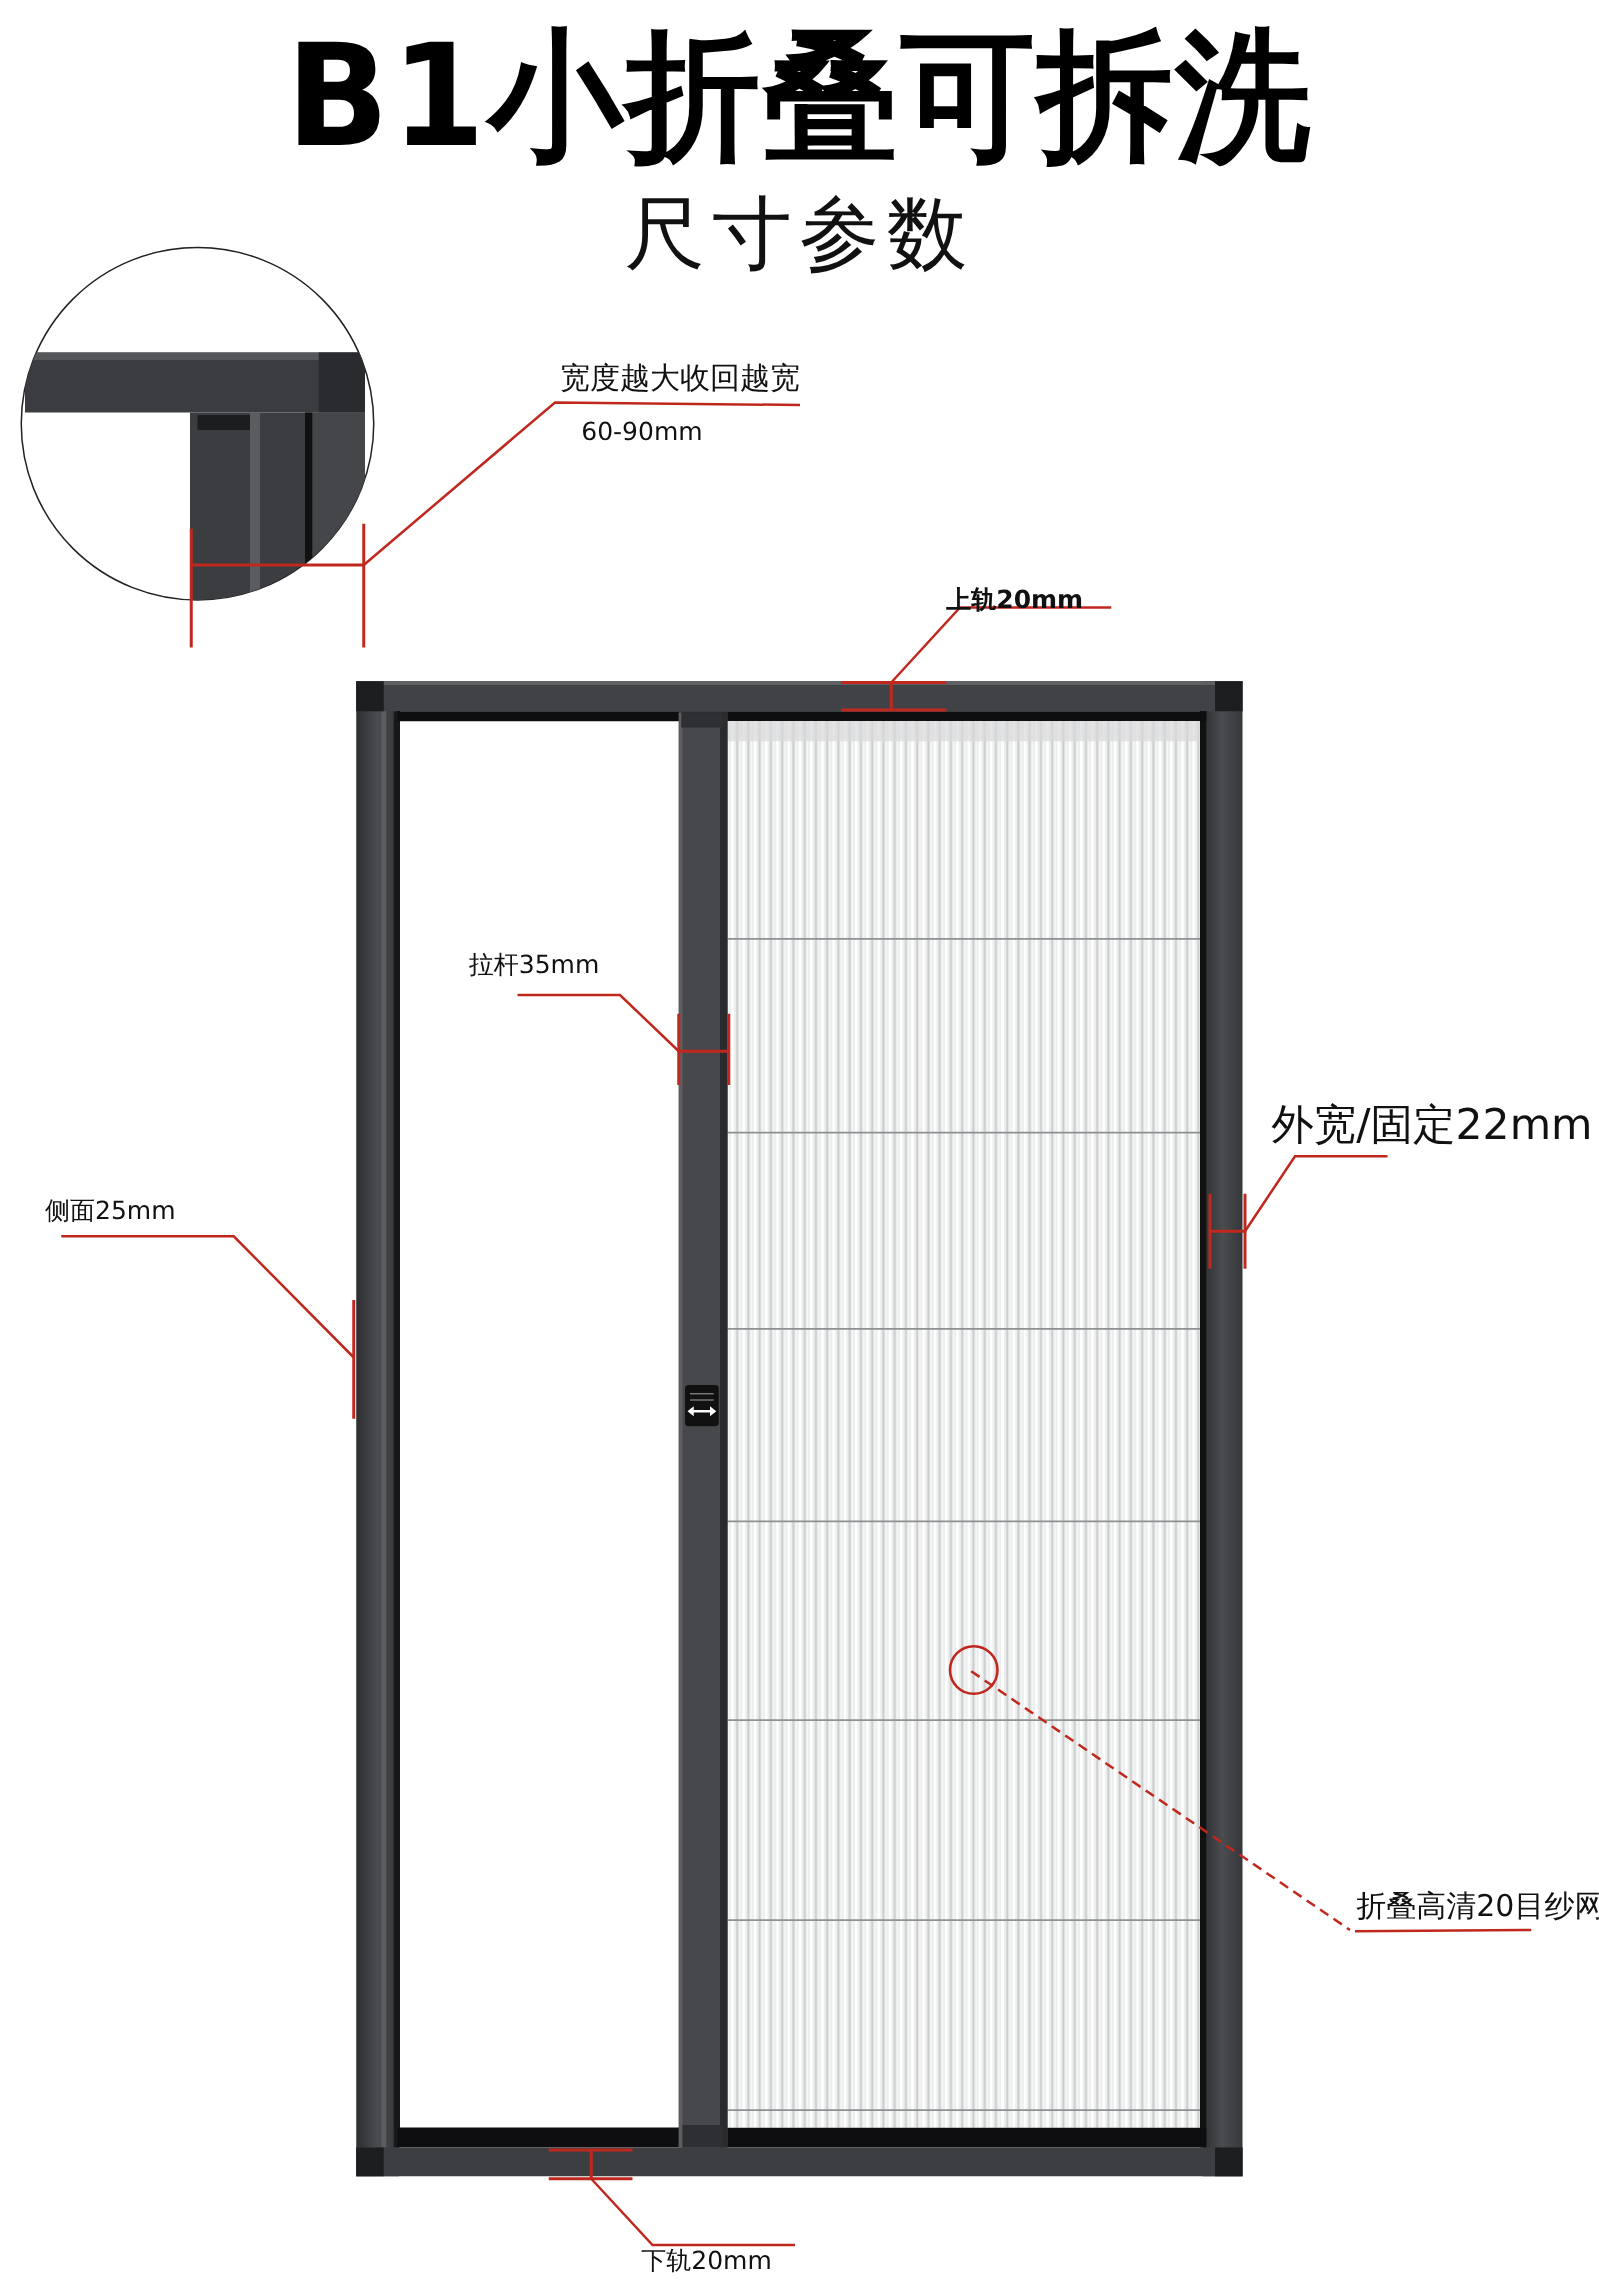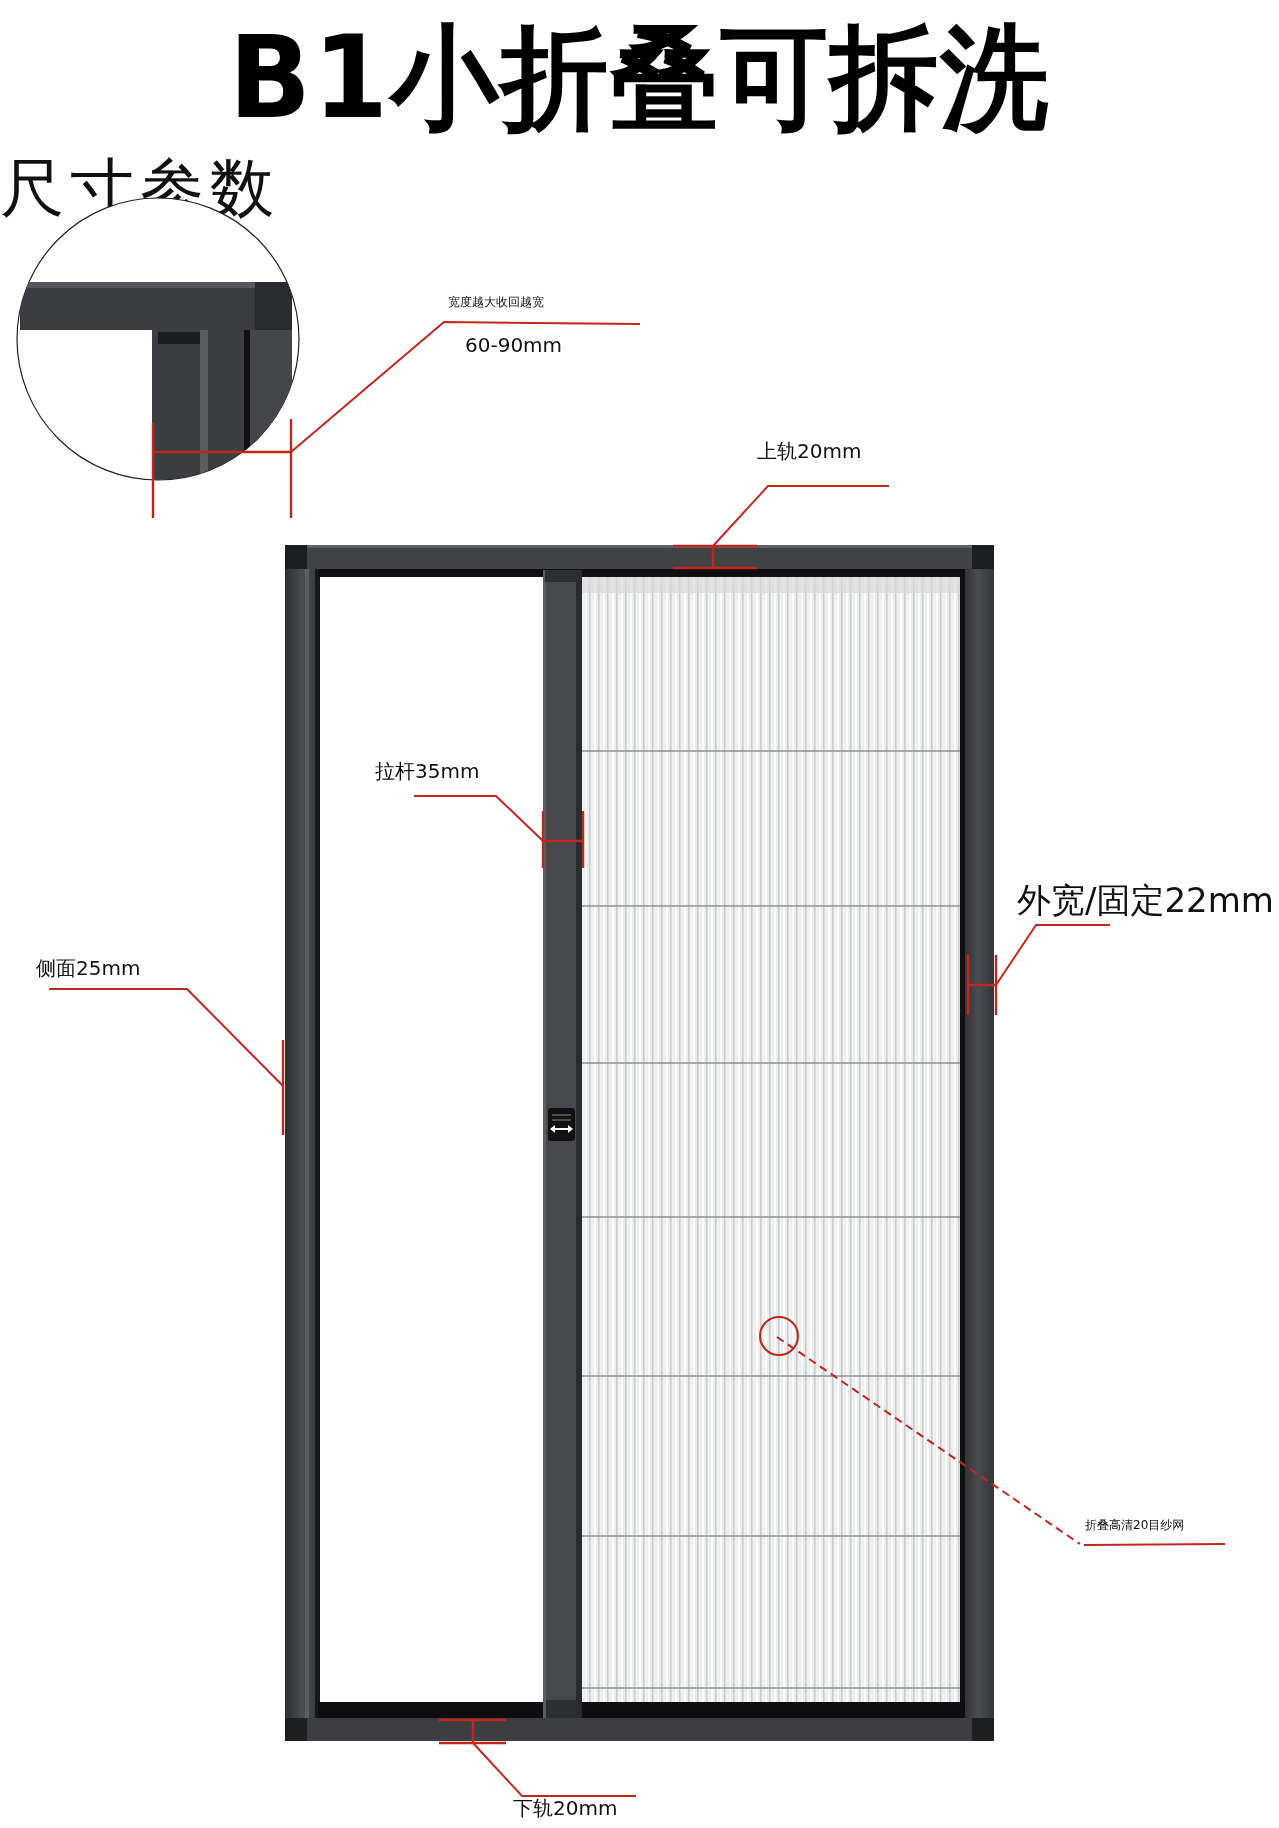--- a/index.html
+++ b/index.html
@@ -2,24 +2,24 @@
 <html><head>
 <meta charset="utf-8">
 <style>
   html, body { margin:0; padding:0; background:#ffffff; }
   body { width:1279px; height:1828px; position:relative; overflow:hidden;
          font-family:"DejaVu Sans","Liberation Sans",sans-serif; color:#111; }
   .abs { position:absolute; }
   .title { left:0; width:1279px; top:18px; text-align:center; font-size:108px; font-weight:900;
            letter-spacing:2px; line-height:120px; color:#000;
            font-family:"DejaVu Sans","Liberation Sans",sans-serif; transform:scaleY(1.05); }
-  .subtitle { left:0; width:1279px; top:148px; font-size:64px; font-weight:200;
+  .subtitle { left:0; width:1279px; top:148px; text-align:center; font-size:64px; font-weight:200;
               line-height:80px; color:#111; letter-spacing:6px; }
   .label { font-size:34px; color:#111; white-space:nowrap; line-height:30px; }
-  .label.small { font-size:12px; }
+  .label.small { font-size:24px; }
   .label.big { font-size:20px; }
   svg.overlay { position:absolute; left:0; top:0; }
 </style>
 </head>
 <body>
 
 <div class="abs title">B1小折叠可拆洗</div>
 <div class="abs subtitle">尺寸参数</div>
 
 <svg class="overlay" width="1279" height="1828" viewBox="0 0 1279 1828">
@@ -146,18 +146,18 @@
   <g stroke="#c0281e" stroke-width="2.4" fill="none">
     <line x1="439" y1="1720" x2="506" y2="1720"></line>
     <line x1="439" y1="1743" x2="506" y2="1743"></line>
     <line x1="473" y1="1720" x2="473" y2="1743"></line>
     <polyline points="473,1743 522,1796 636,1796" stroke-width="2"></polyline>
   </g>
 </svg>
 
 <div class="abs label small" style="left:448px; top:287px;">宽度越大收回越宽</div>
 <div class="abs label big" style="left:465px; top:330px;">60-90mm</div>
-<div class="abs label big" style="left:757px; top:436px;">上轨20mm</div>
+<div class="abs label big" style="left:757px; top:464px;font-weight:bold;">上轨20mm</div>
 <div class="abs label big" style="left:375px; top:756px;">拉杆35mm</div>
 <div class="abs label big" style="left:36px; top:953px;">侧面25mm</div>
 <div class="abs label" style="left:1017px; top:885px;">外宽/固定22mm</div>
 <div class="abs label small" style="left:1085px; top:1510px;">折叠高清20目纱网</div>
 <div class="abs label big" style="left:513px; top:1758px;margin-top:35px;">下轨20mm</div>
 
 </body></html>

